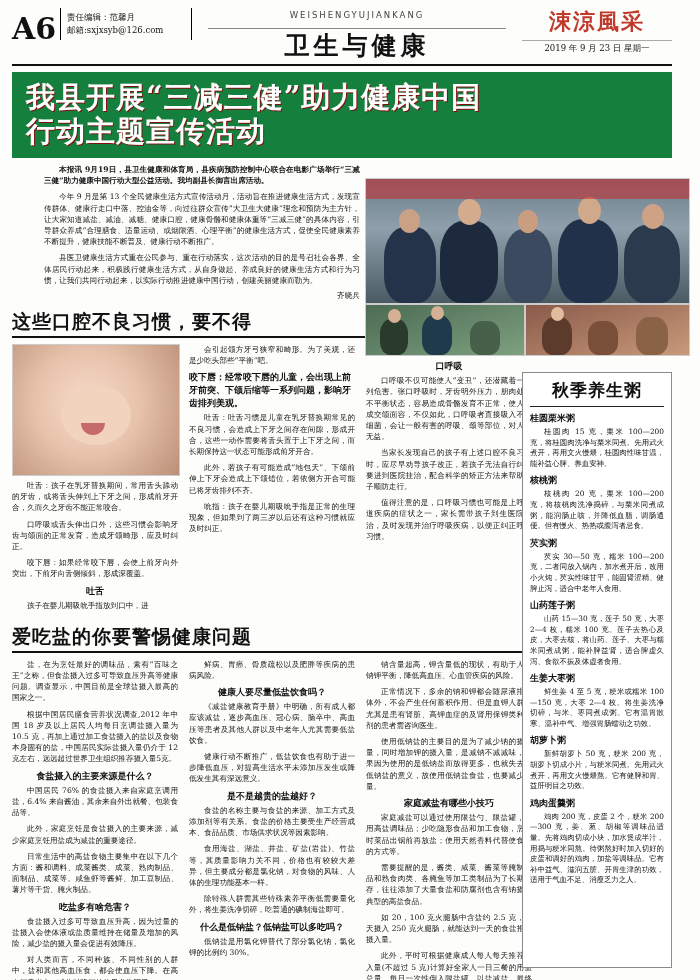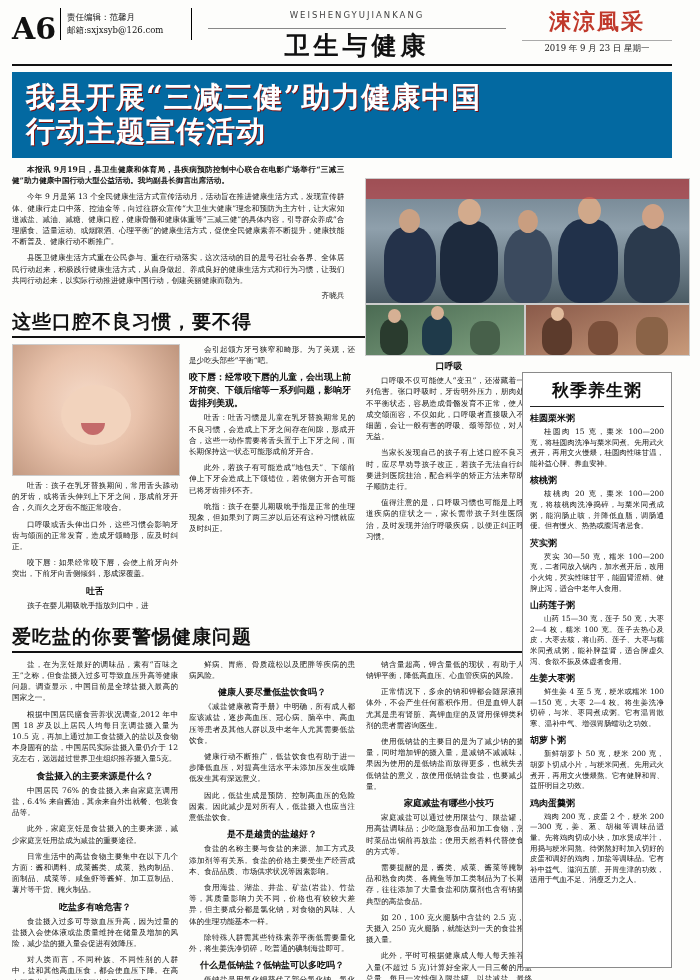--- a/index.html
+++ b/index.html
@@ -18,21 +18,21 @@
   .editorbox{font-size:8.5px;line-height:13px;border-left:1px solid #000;border-right:1px solid #000;padding:3px 6px;width:118px;}
   .editorbox div{white-space:nowrap;}
   .centerhead{flex:1;text-align:center;padding:0 6px;}
   .pinyin{font-size:8.5px;letter-spacing:2px;color:#444;border-bottom:1px solid #888;padding-bottom:8px;margin:2px 10px 3px 10px;}
   .bigname{font-family:"DejaVu Serif","Liberation Serif",serif;font-weight:bold;font-size:25px;letter-spacing:4px;line-height:28px;}
   .rightbrand{width:150px;text-align:center;}
   .brandname{font-family:"DejaVu Serif","Liberation Serif",serif;font-weight:bold;font-size:22px;color:#c0392b;letter-spacing:2px;line-height:26px;}
   .dateline{font-size:8.5px;margin-top:6px;border-top:1px solid #aaa;padding-top:2px;}
 
   
-  .headline-band{background:#0369a1;color:#fff;margin-top:6px;padding:8px 14px 10px 14px;}
+  .headline-band{background:#15803d;color:#fff;margin-top:6px;padding:8px 14px 10px 14px;}
   .headline-band .l1,.headline-band .l2{
     font-family:"DejaVu Serif","Liberation Serif",serif;
     font-weight:bold;font-size:29px;line-height:34px;letter-spacing:1px;
     text-shadow:1px 1px 0 #7e0f0f;
   }
 
   
   .body-area{margin-top:6px;}
   .cjk{font-family:"DejaVu Serif","Liberation Serif",serif;}
   p.txt{font-size:7.6px;line-height:11.2px;text-align:justify;margin:0 0 5px 0;text-indent:15px;color:#151515;}
@@ -91,21 +91,21 @@
       <div class="dateline cjk">2019 年 9 月 23 日  星期一</div>
     </div>
   </div>
 
   <div class="headline-band">
     <div class="l1 cjk">我县开展“三减三健”助力健康中国</div>
     <div class="l2 cjk">行动主题宣传活动</div>
   </div>
 
   <div class="body-area">
-    <div style="display:flex;gap:12px;">
+    <div style="display:flex;gap:12px;margin-left:32px;">
       <div style="width:340px;">
         <p class="txt cjk lead">本报讯  9月19日，县卫生健康和体育局，县疾病预防控制中心联合在电影广场举行“三减三健”助力健康中国行动大型公益活动。我均副县长御言出席活动。</p>
         <p class="txt cjk">今年 9 月是第 13 个全民健康生活方式宣传活动月，活动旨在推进健康生活方式，发现宣传群体、健康行走口中落、控油金等，向过往群众宣传“大卫生大健康”理念和预防为主方针，让大家知道减盐、减油、减糖、健康口腔，健康骨骼和健康体重等“三减三健”的具体内容，引导群众养成“合理膳食、适量运动、或烟限酒、心理平衡”的健康生活方式，促使全民健康素养不断提升，健康技能不断普及、健康行动不断推广。</p>
         <p class="txt cjk">县医卫健康生活方式重在公民参与、重在行动落实，这次活动的目的是号召社会各界、全体居民行动起来，积极践行健康生活方式，从自身做起、养成良好的健康生活方式和行为习惯，让我们共同行动起来，以实际行动推进健康中国行动，创建美丽健康而勒为。</p>
         <p class="sign cjk">齐晓兵</p>
       </div>
       <div style="width:323px;"></div>
     </div>
   </div>
 
@@ -182,21 +182,20 @@
         <div class="sub-title cjk">吃盐多有啥危害？</div>
         <p class="txt cjk">食盐摄入过多可导致血压升高，因为过量的盐摄入会使体液或盐质量维持在储量及增加的风险，减少盐的摄入量会促进有效降压。</p>
         <p class="txt cjk">对人类而言，不同种族、不同性别的人群中，盐和其他高血压食，都会使血压下降。在高血压患者中，减盐对降压的效果尤为明显。</p>
 
       </div>
       <div class="col">
         <p class="txt cjk">鲜病、胃癌、骨质疏松以及肥胖等疾病的患病风险。</p>
         <div class="sub-title cjk">健康人要尽量低盐饮食吗？</div>
         <p class="txt cjk">《减盐健康教育手册》中明确，所有成人都应该减盐，逐步高血压、冠心病、脑卒中、高血压等患者及其他人群以及中老年人尤其需要低盐饮食。</p>
         <p class="txt cjk">健康行动不断推广，低盐饮食也有助于进一步降低血压，对提高生活水平未添加压发生或降低发生其有深远意义。</p>
-        <p class="txt cjk">因此，低盐生成是预防、控制高血压的危险因素。因此减少是对所有人，低盐摄入也应当注意低盐饮食。</p>
         <div class="sub-title cjk">是不是越贵的盐越好？</div>
         <p class="txt cjk">食盐的名称主要与食盐的来源、加工方式及添加剂等有关系。食盐的价格主要受生产经营成本、食品品质、市场供求状况等因素影响。</p>
         <p class="txt cjk">食用海盐、湖盐、井盐、矿盐(岩盐)、竹盐等，其质量影响力关不同，价格也有较较大差异，但主要成分都是氯化钠，对食物的风味、人体的生理功能基本一样。</p>
         <p class="txt cjk">除特殊人群需其些特殊素养平衡低需要量化外，将生姜洗净切碎，吃普通的碘制海盐即可。</p>
         <div class="sub-title cjk">什么是低钠盐？低钠盐可以多吃吗？</div>
         <p class="txt cjk">低钠盐是用氯化钾替代了部分氯化钠，氯化钾的比例约 30%。</p>
 
       </div>
       <div class="col">
         <p class="txt cjk">钠含量超高，钾含量低的现状，有助于人体钠钾平衡，降低高血压、心血管疾病的风险。</p>

